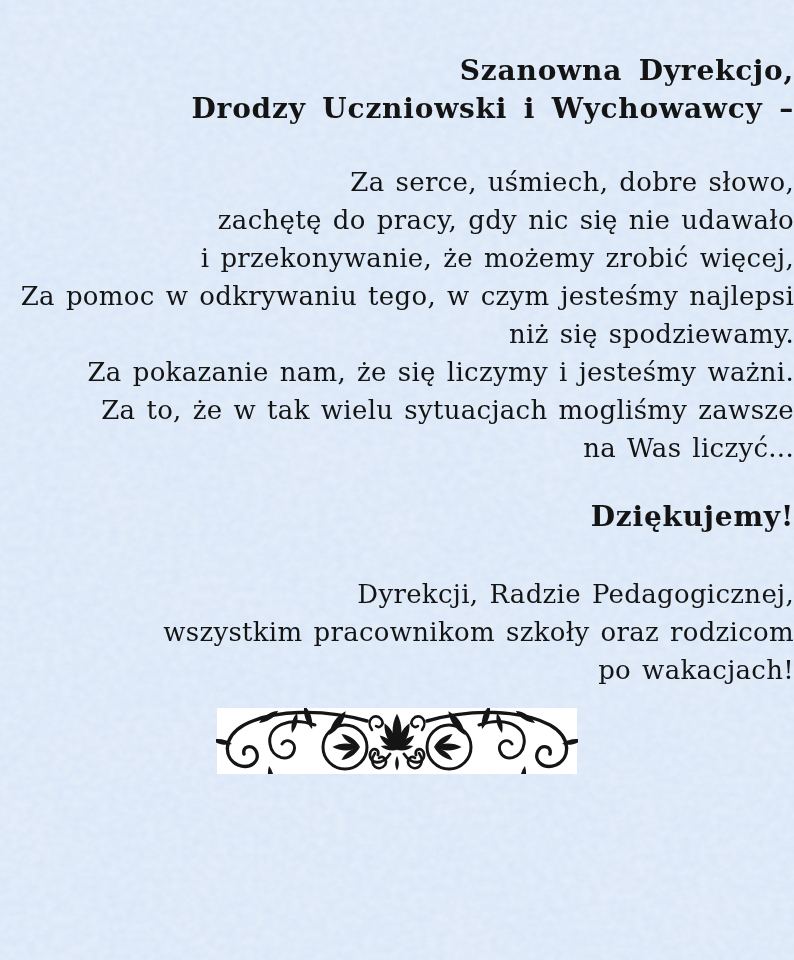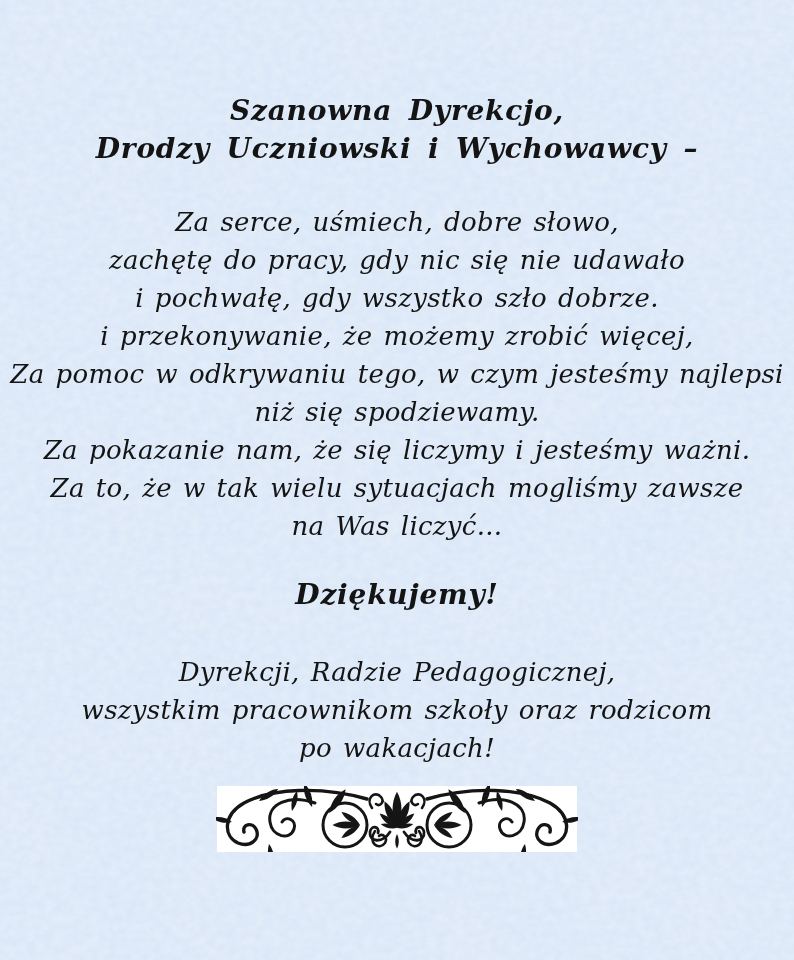--- a/index.html
+++ b/index.html
@@ -21,23 +21,21 @@
   .bg-texture {
     position: absolute;
     inset: 0;
     width: 794px;
     height: 960px;
     display: block;
   }
   .content {
     position: relative;
     padding-top: 52px;
-    text-align: center;
-    font-style: italic;
-    margin-top: 40px;
+    text-align: right;
   }
   .line {
     line-height: 38px;
     font-size: 26px;
     letter-spacing: 0.3px;
     word-spacing: 2.5px;
     white-space: nowrap;
   }
   .heading {
     font-size: 28px;
@@ -85,21 +83,20 @@
   </svg>
 
   <div class="content">
 
     <div class="line heading">Szanowna Dyrekcjo,</div>
     <div class="line heading">Drodzy Uczniowski i Wychowawcy –</div>
 
     <div class="body-block">
       <div class="line">Za serce, uśmiech, dobre słowo,</div>
       <div class="line">zachętę do pracy, gdy nic się nie udawało</div>
-      <div class="line">i pochwałę, gdy wszystko szło dobrze.</div>
       <div class="line">i przekonywanie, że możemy zrobić więcej,</div>
       <div class="line">Za pomoc w odkrywaniu tego, w czym jesteśmy najlepsi</div>
       <div class="line">niż się spodziewamy.</div>
       <div class="line">Za pokazanie nam, że się liczymy i jesteśmy ważni.</div>
       <div class="line">Za to, że w tak wielu sytuacjach mogliśmy zawsze</div>
       <div class="line">na Was liczyć...</div>
     </div>
 
     <div class="line heading thanks">Dziękujemy!</div>
 

